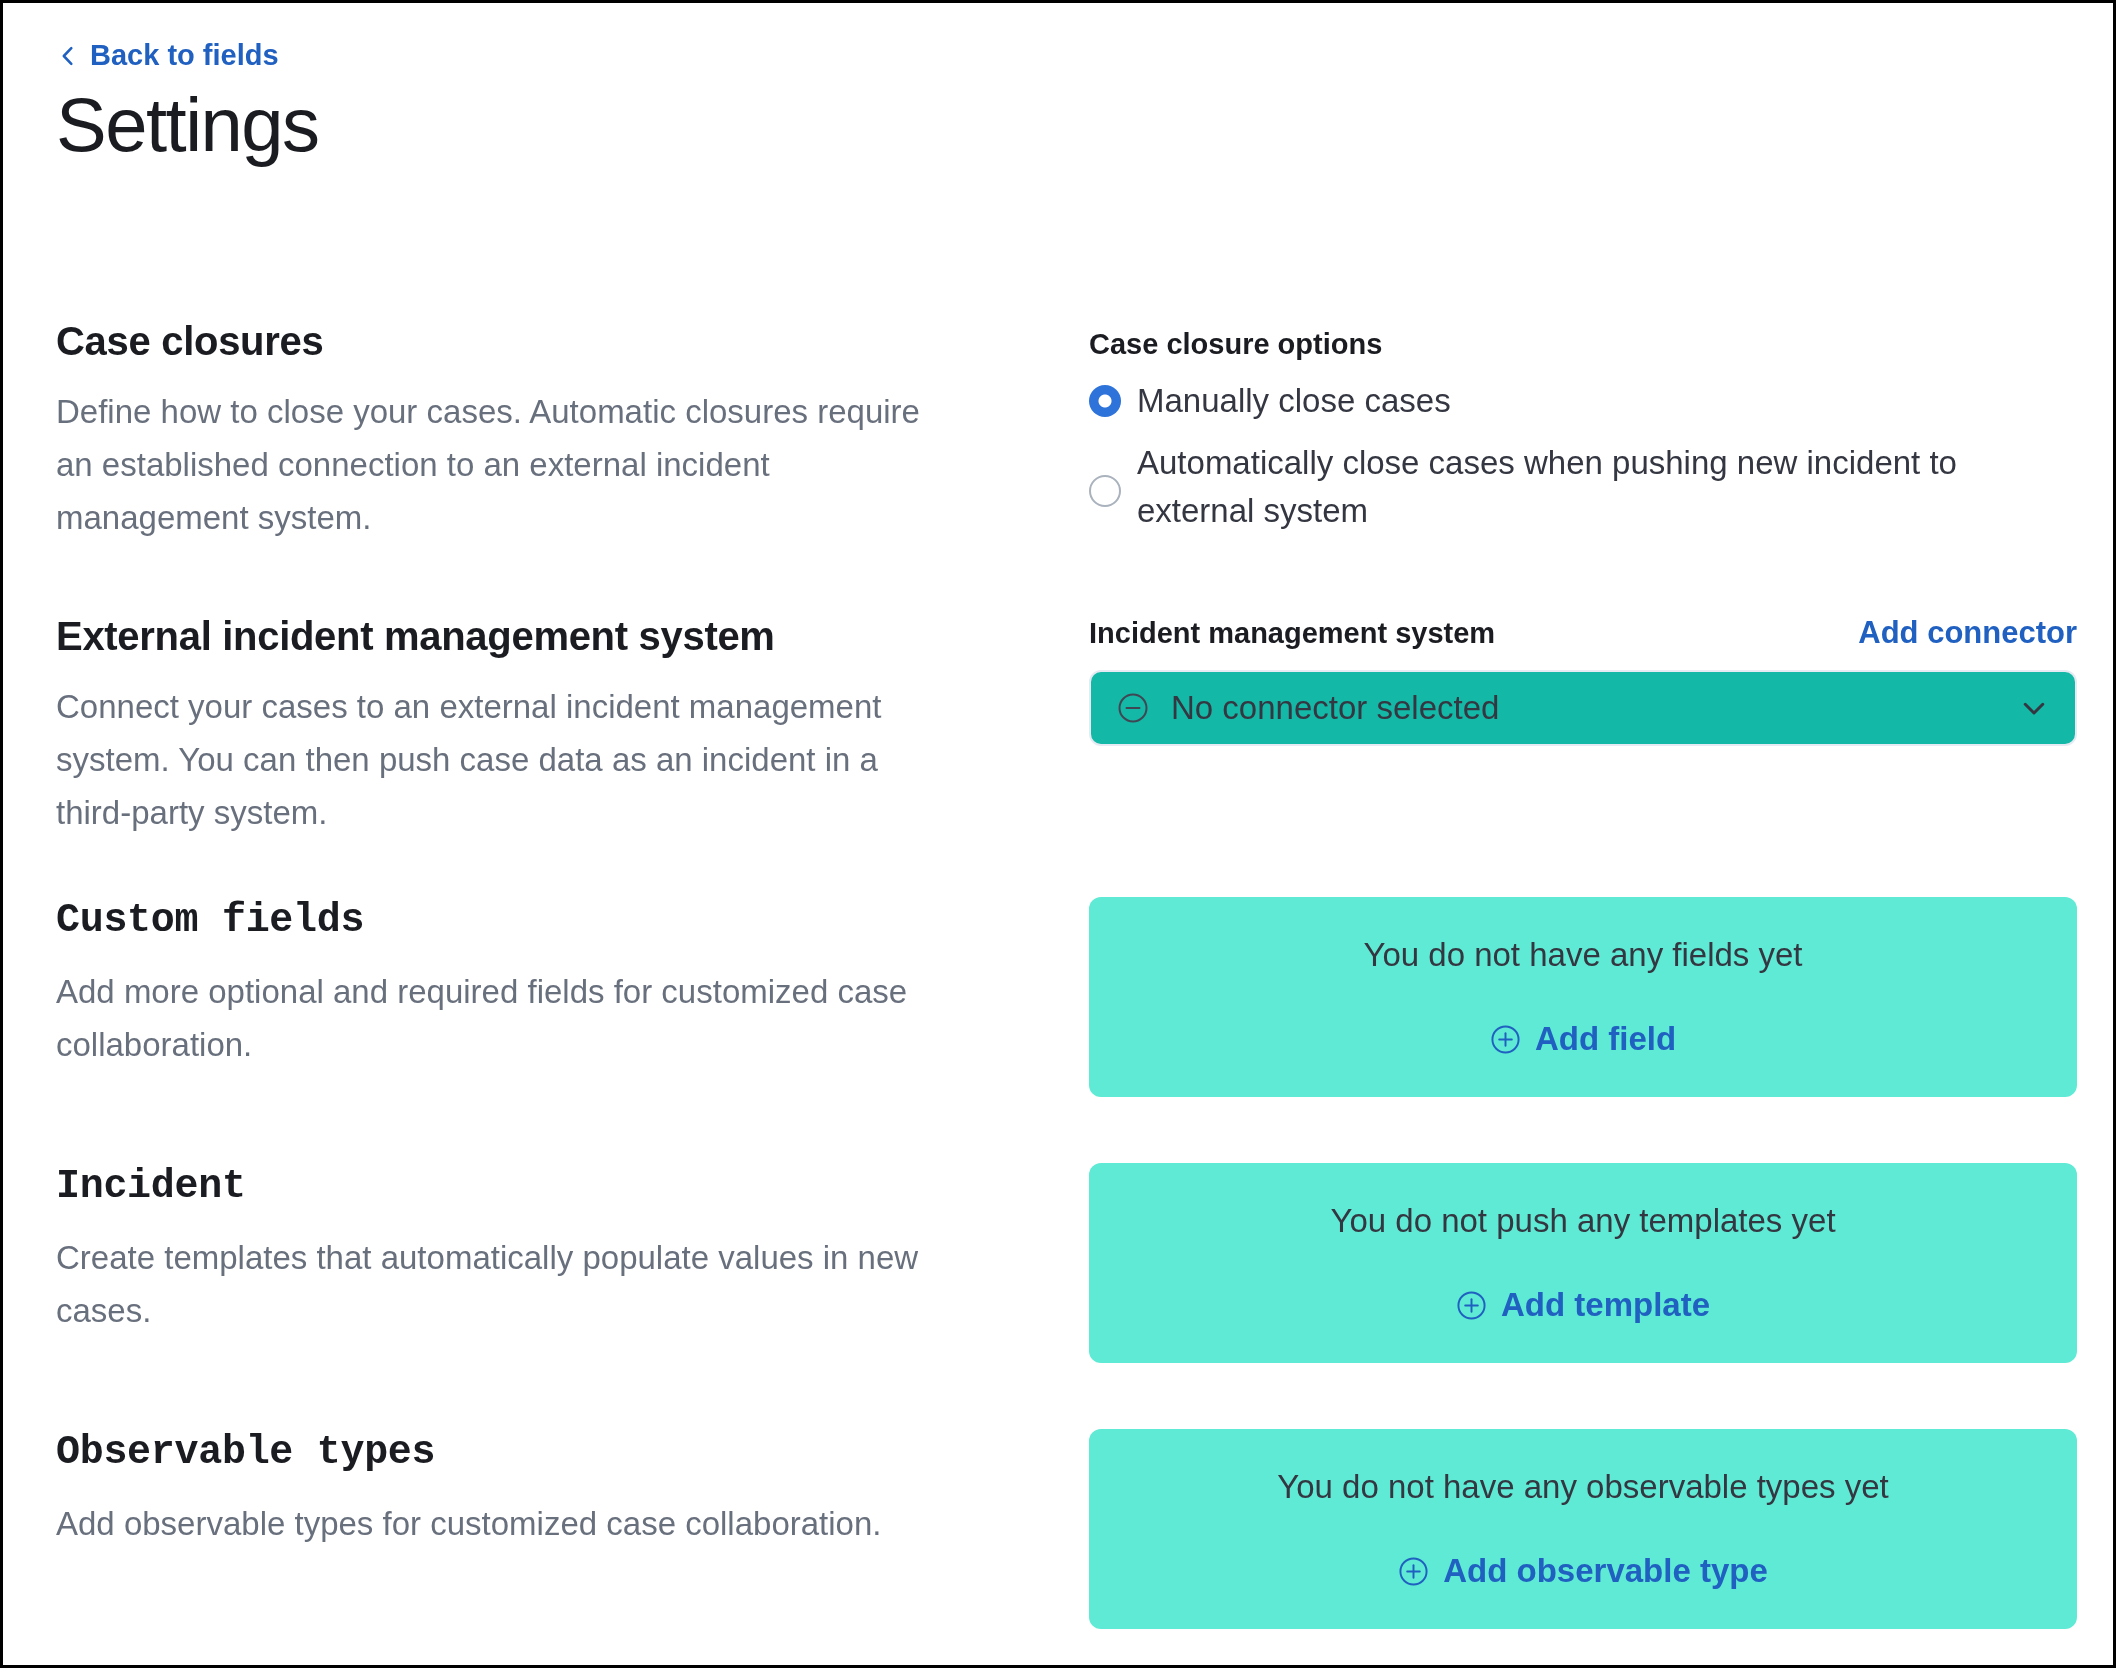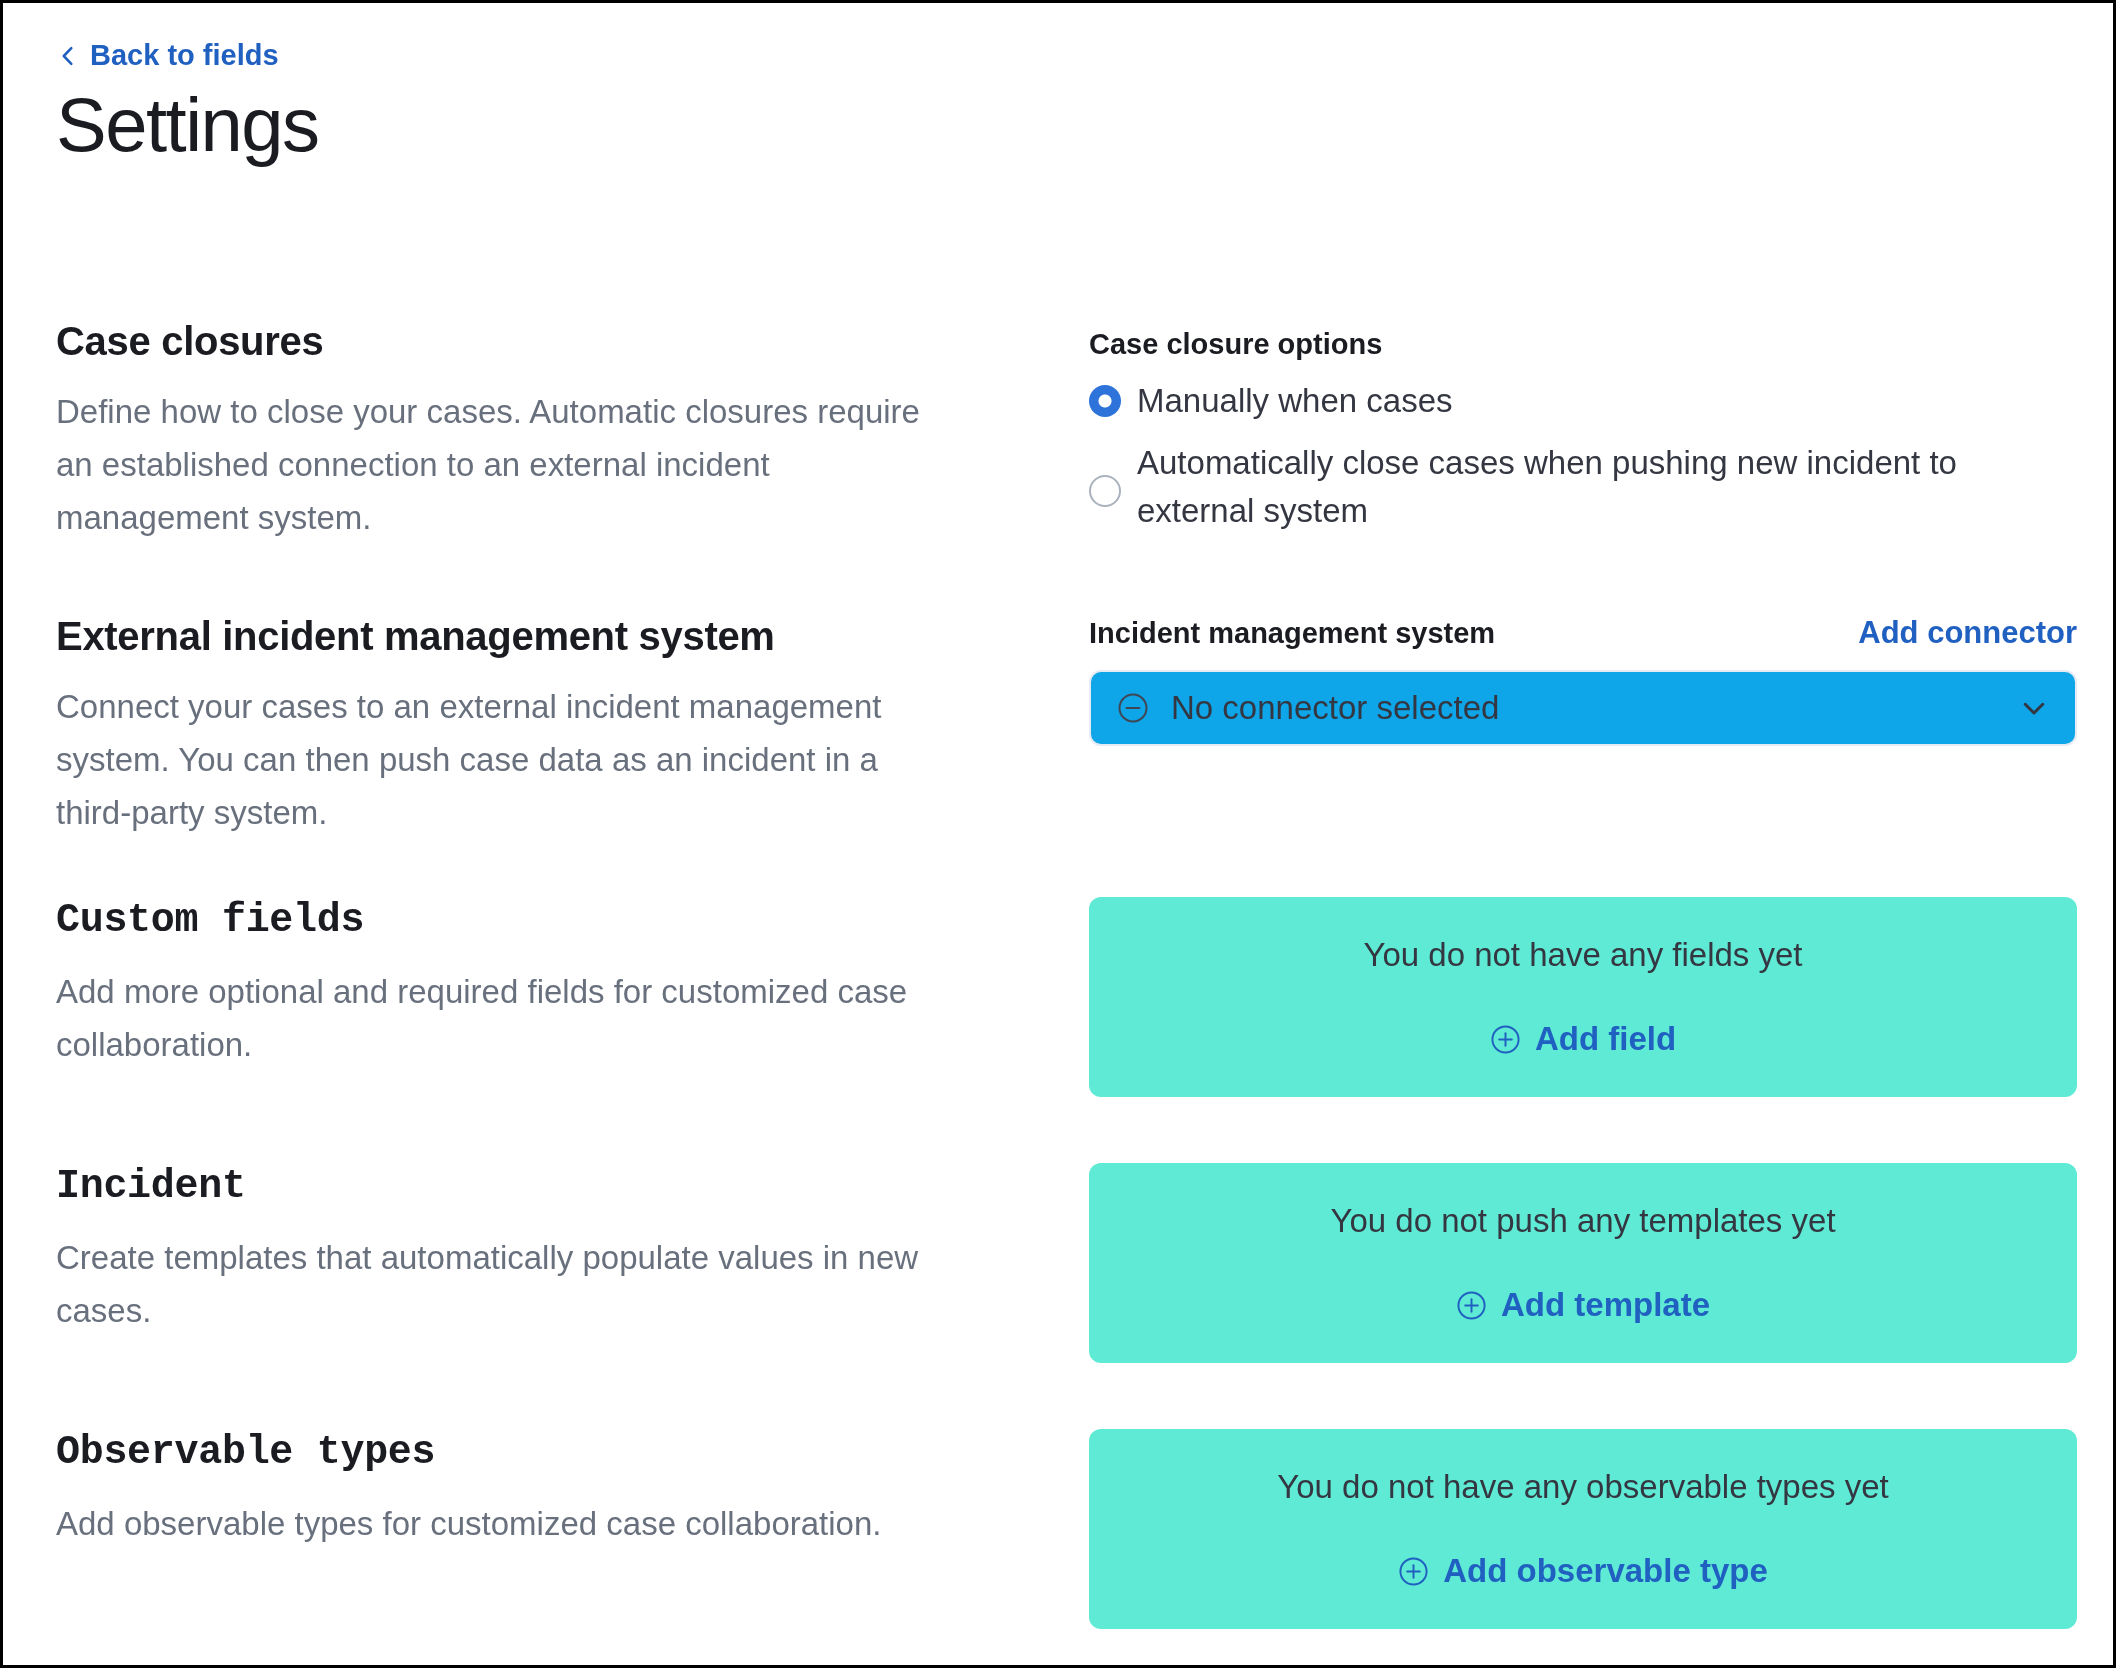--- a/index.html
+++ b/index.html
@@ -119,21 +119,21 @@
     color: #2060C0;
     font-size: 31px;
     font-weight: 600;
     text-decoration: none;
     cursor: pointer;
   }
   .select-box {
     margin-top: 18px;
     height: 76px;
     width: 100%;
-    background: #0ea5e9;
+    background: #14b8a6;
     border: 2px solid #E6EAF2;
     border-radius: 12px;
     display: flex;
     align-items: center;
     padding: 0 26px;
     cursor: pointer;
   }
   .select-box .select-text {
     font-size: 33px;
     color: #343741;
@@ -189,21 +189,21 @@
 
     <div class="row row-1">
       <div class="left">
         <h2>Case closures</h2>
         <p>Define how to close your cases. Automatic closures require an established connection to an external incident management system.</p>
       </div>
       <div class="right right-1">
         <div class="form-label">Case closure options</div>
         <div class="radio-row">
           <span class="radio-dot selected"></span>
-          <span class="radio-label">Manually when cases</span>
+          <span class="radio-label">Manually close cases</span>
         </div>
         <div class="radio-row">
           <span class="radio-dot unselected"></span>
           <span class="radio-label">Automatically close cases when pushing new incident to external system</span>
         </div>
       </div>
     </div>
 
     <div class="row row-2">
       <div class="left">

